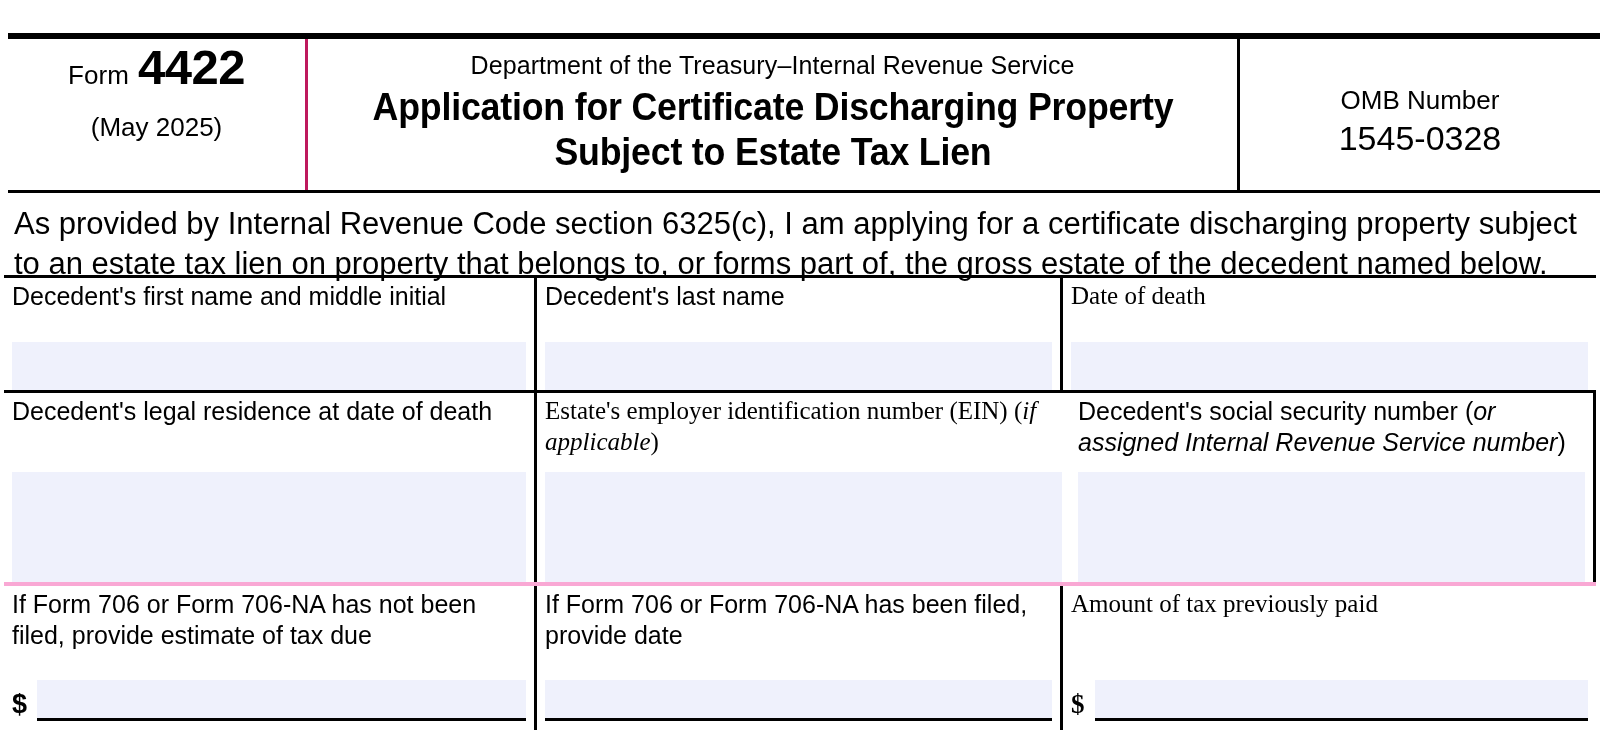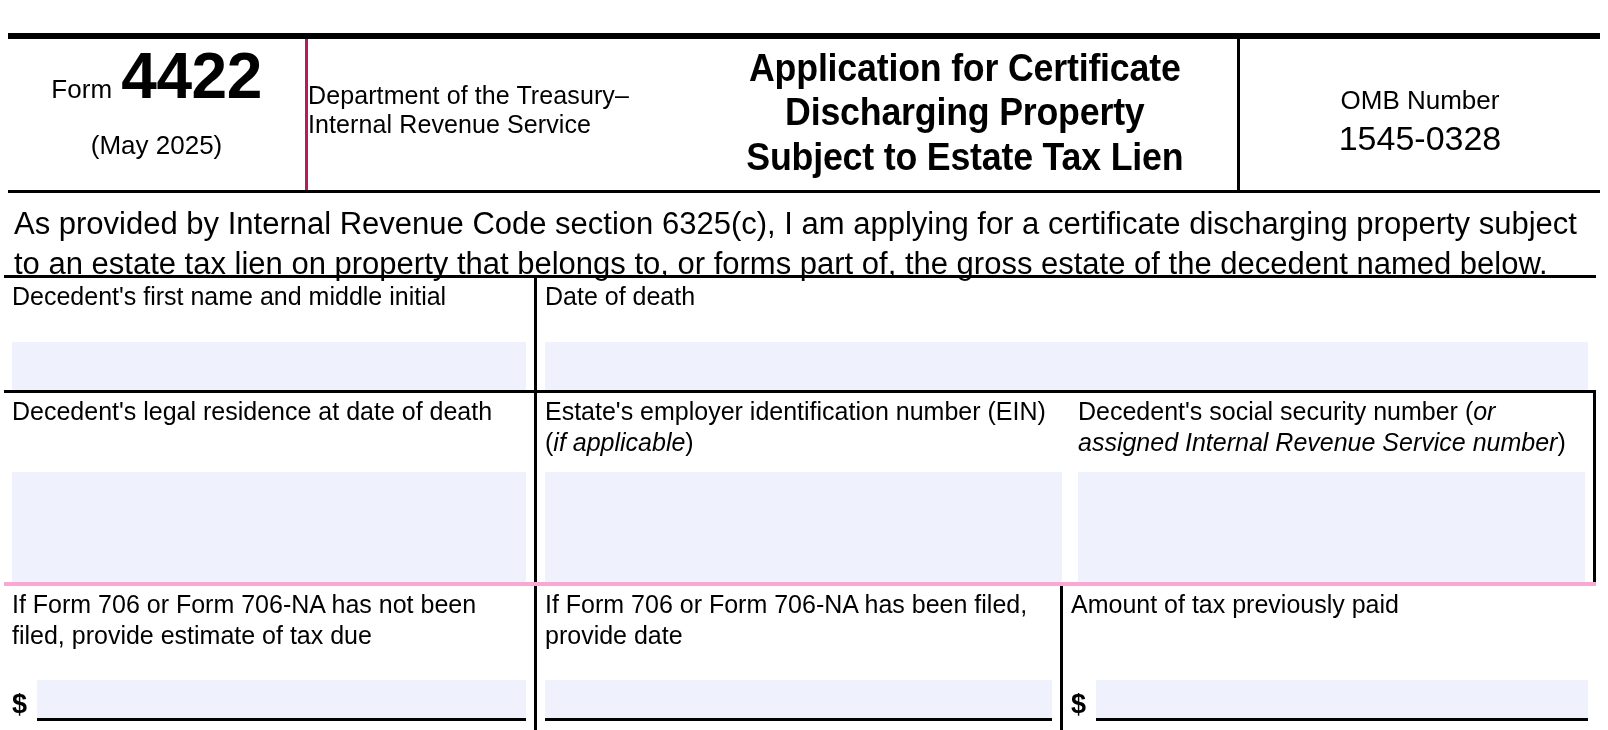--- a/index.html
+++ b/index.html
@@ -30,31 +30,31 @@
   .hdr-left{
     width:297px;flex:0 0 297px;
     border-right:3px solid #be185d;
     display:flex;flex-direction:column;
     align-items:center;justify-content:flex-start;
     padding-bottom:6px;
   }
   .form-line{display:flex;align-items:baseline;}
   .form-word{font-size:26px;letter-spacing:0.1px;}
   .form-num{
-    font-size:64px;font-weight:bold;margin-left:9px;
+    font-size:49px;font-weight:bold;margin-left:9px;
     letter-spacing:-0.5px;
     font-family:"Liberation Sans","DejaVu Sans",sans-serif;
   }
   .form-rev{font-size:26px;margin-top:17px;}
 
   .hdr-mid{
     flex:1 1 auto;
     border-right:3px solid #000;
-    display:flex;flex-direction:row;
-    align-items:center;justify-content:space-between;
+    display:flex;flex-direction:column;
+    align-items:center;justify-content:center;
     padding-bottom:4px;
   }
   .agency{font-size:25px;margin-bottom:5px;letter-spacing:0.1px;}
   .title{
     font-size:38px;font-weight:bold;line-height:1.16;
     text-align:center;
     transform:scaleX(0.94);
     letter-spacing:-0.2px;
   }
   .hdr-right{
@@ -84,21 +84,21 @@
   .row-3{height:144px;}
 
   .cell{
     box-sizing:border-box;
     position:relative;
     padding:3px 0 0 8px;
     display:flex;flex-direction:column;
   }
   .c1{width:533px;flex:0 0 533px;border-right:3px solid #000;}
   .c2{width:526px;flex:0 0 526px;border-right:3px solid #000;}
-  .c3{flex:1 1 auto;}
+  .c3{flex:1 1 auto;font-family:Liberation Serif, serif;}
 
   .lbl{
     font-size:25px;line-height:1.22;
     padding-right:6px;
   }
   .lbl i{font-style:italic;}
 
   .field{
     background:#eff1fc;
     margin-top:auto;
@@ -163,20 +163,24 @@
 
   <div class="table">
 
     <div class="row row-1">
 
       <div class="cell c1">
         <div class="lbl">Decedent's first name and middle initial</div>
         <div class="field"></div>
       </div>
 
+      <div class="cell c2">
+        <div class="lbl">Decedent's last name</div>
+        <div class="field"></div>
+      </div>
 
       <div class="cell c3">
         <div class="lbl">Date of death</div>
         <div class="field"></div>
       </div>
 
     </div>
 
     <div class="row row-2">
 

